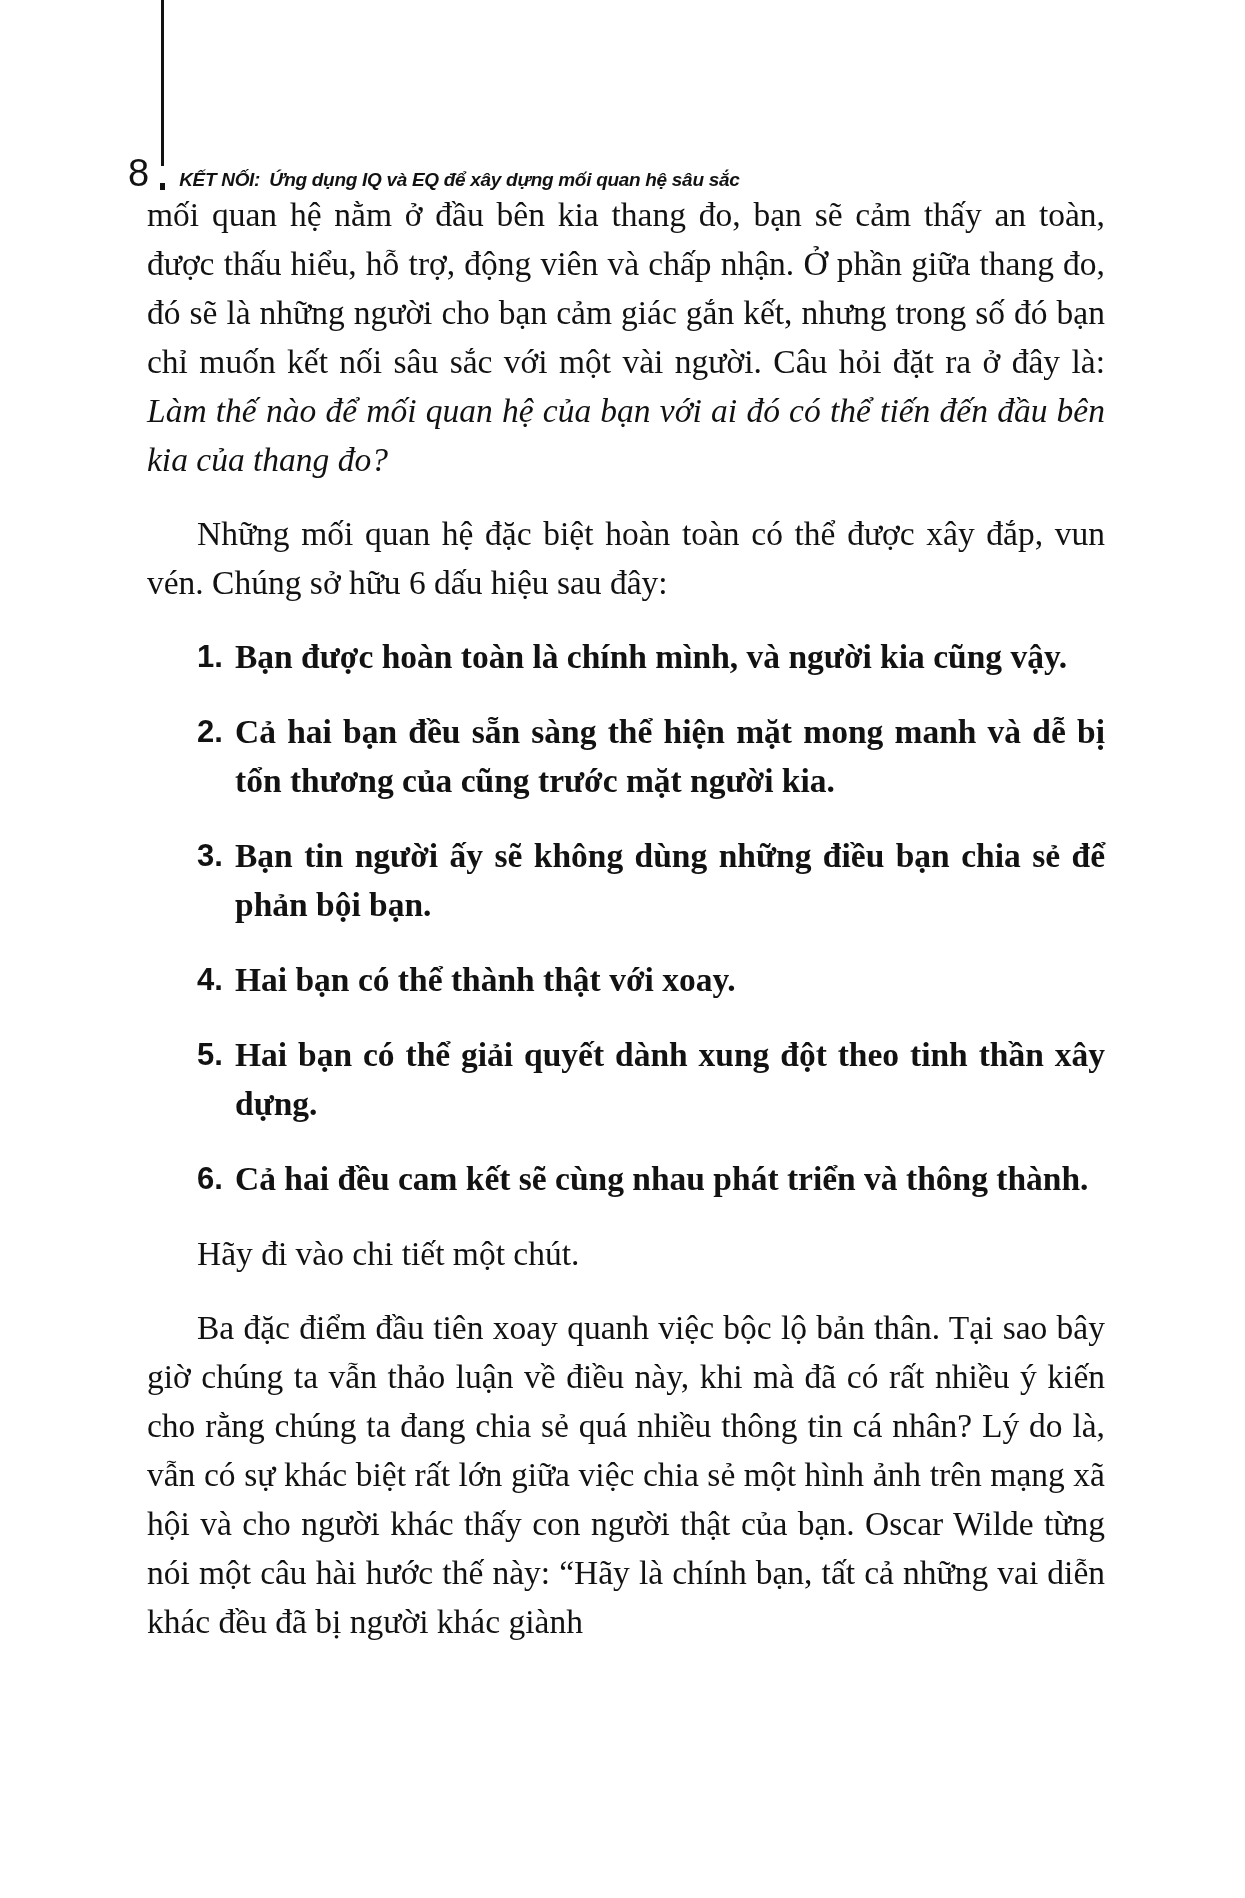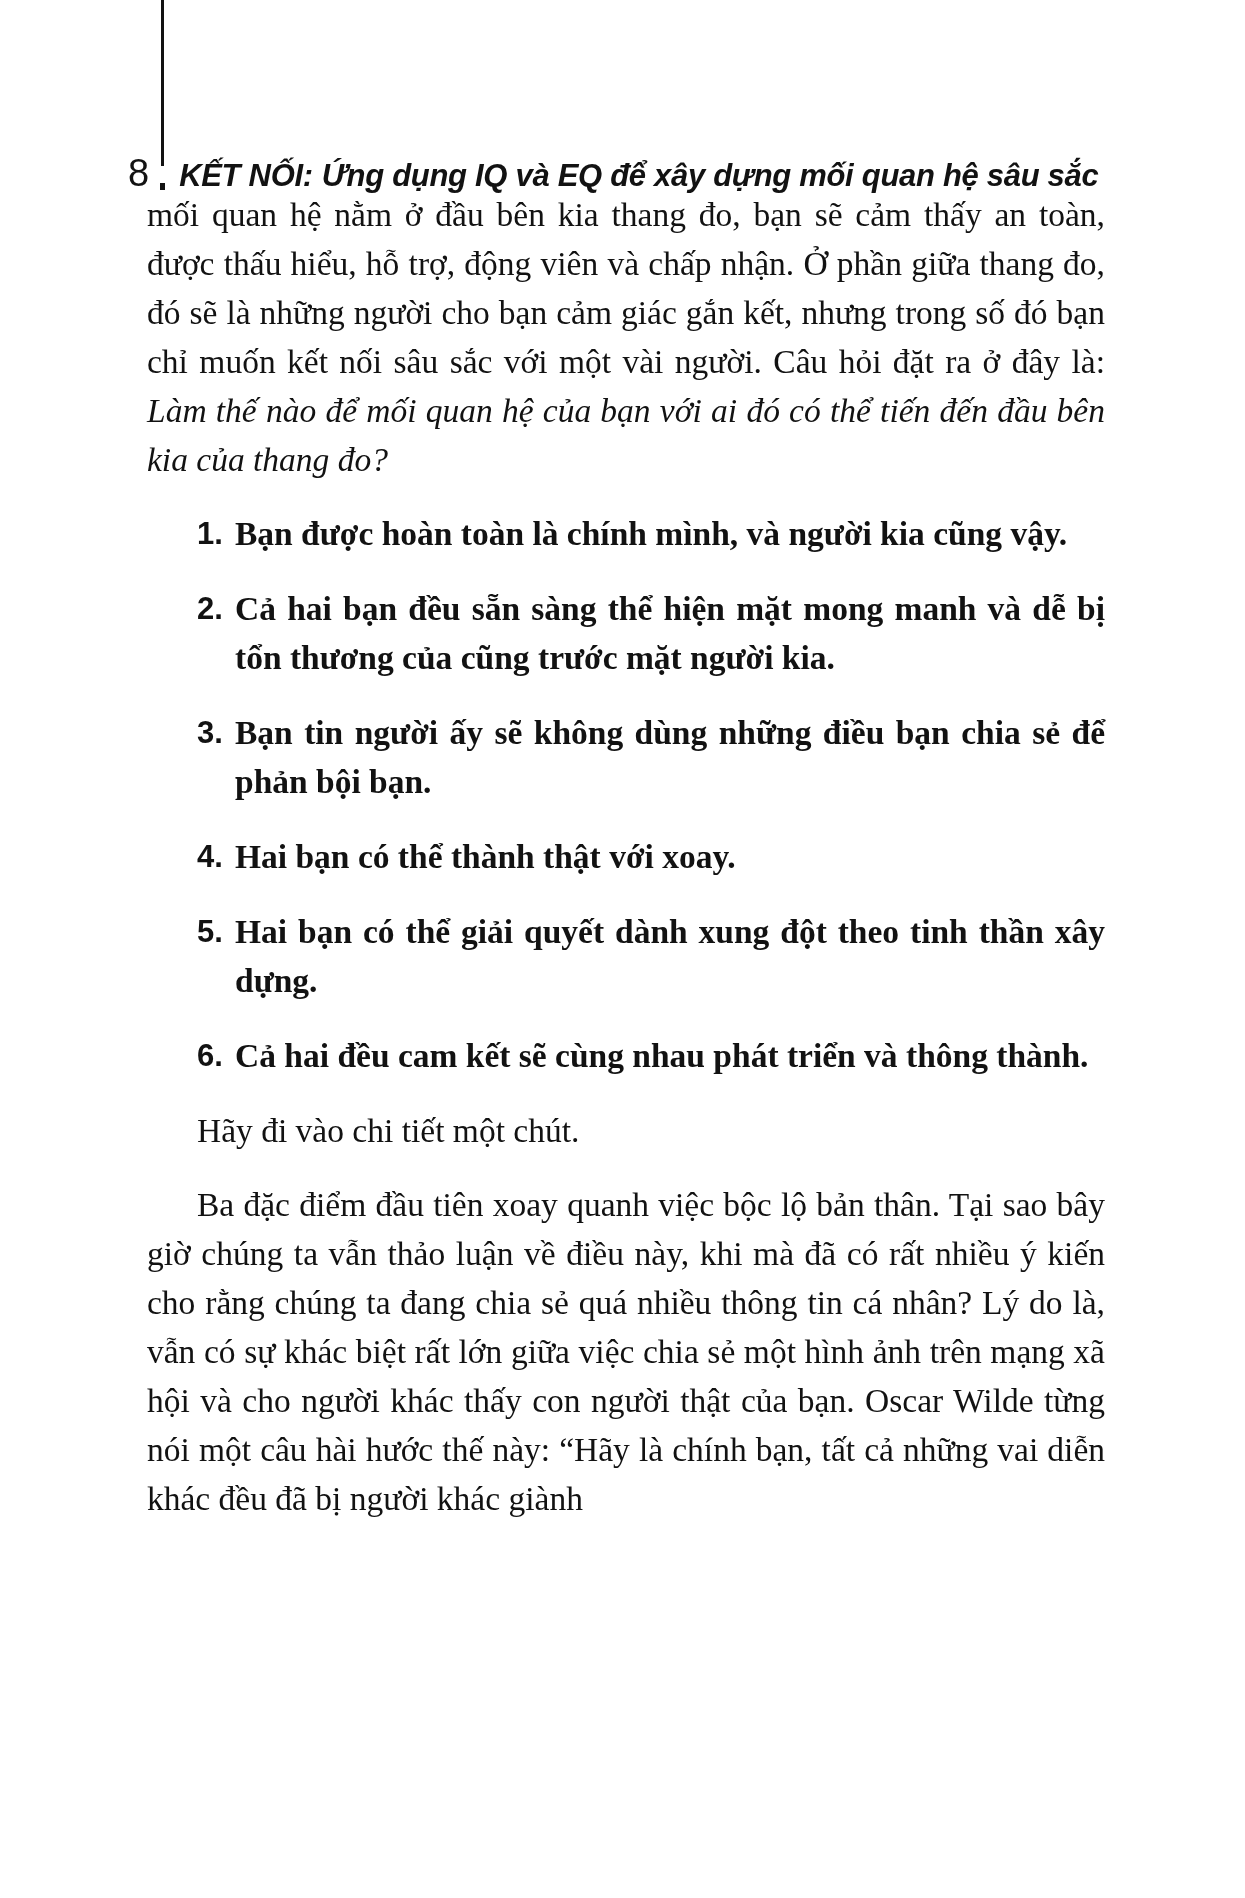--- a/index.html
+++ b/index.html
@@ -38,21 +38,21 @@
     font-family: "Liberation Sans", "DejaVu Sans", sans-serif;
     white-space: nowrap;
   }
   .page-num {
     font-size: 38px;
     line-height: 42px;
     margin-right: 30px;
     font-weight: 400;
   }
   .header-title {
-    font-size: 31px;
+    font-size: 19px;
     line-height: 42px;
     font-style: italic;
     font-weight: 700;
     letter-spacing: -0.3px;
   }
   .header-title .t1 { margin-right: 9px; }
   .content {
     position: absolute;
     top: 190px;
     left: 147px;
@@ -84,20 +84,21 @@
 
   <div class="header">
     <span class="page-num">8</span>
     <span class="header-title">
       <span class="t1">KẾT NỐI:</span><span>Ứng dụng IQ và EQ để xây dựng mối quan hệ sâu sắc</span>
     </span>
   </div>
 
   <div class="content">
       <p class="para"><span>mối quan hệ nằm ở đầu bên kia thang đo, bạn sẽ cảm thấy an toàn, được thấu hiểu, hỗ trợ, động viên và chấp nhận. Ở phần giữa thang đo, đó sẽ là những người cho bạn cảm giác gắn kết, nhưng trong số đó bạn chỉ muốn kết nối sâu sắc với một vài người. Câu hỏi đặt ra ở đây là: </span><span class="it">Làm thế nào để mối quan hệ của bạn với ai đó có thể tiến đến đầu bên kia của thang đo?</span></p>
+      <p class="para indent"><span>Những mối quan hệ đặc biệt hoàn toàn có thể được xây đắp, vun vén. Chúng sở hữu 6 dấu hiệu sau đây:</span></p>
       <div class="list">
         <div class="list-item">
           <span class="num">1.</span>
           <span class="txt">Bạn được hoàn toàn là chính mình, và người kia cũng vậy.</span>
         </div>
         <div class="list-item">
           <span class="num">2.</span>
           <span class="txt">Cả hai bạn đều sẵn sàng thể hiện mặt mong manh và dễ bị tổn thương của cũng trước mặt người kia.</span>
         </div>
         <div class="list-item">

